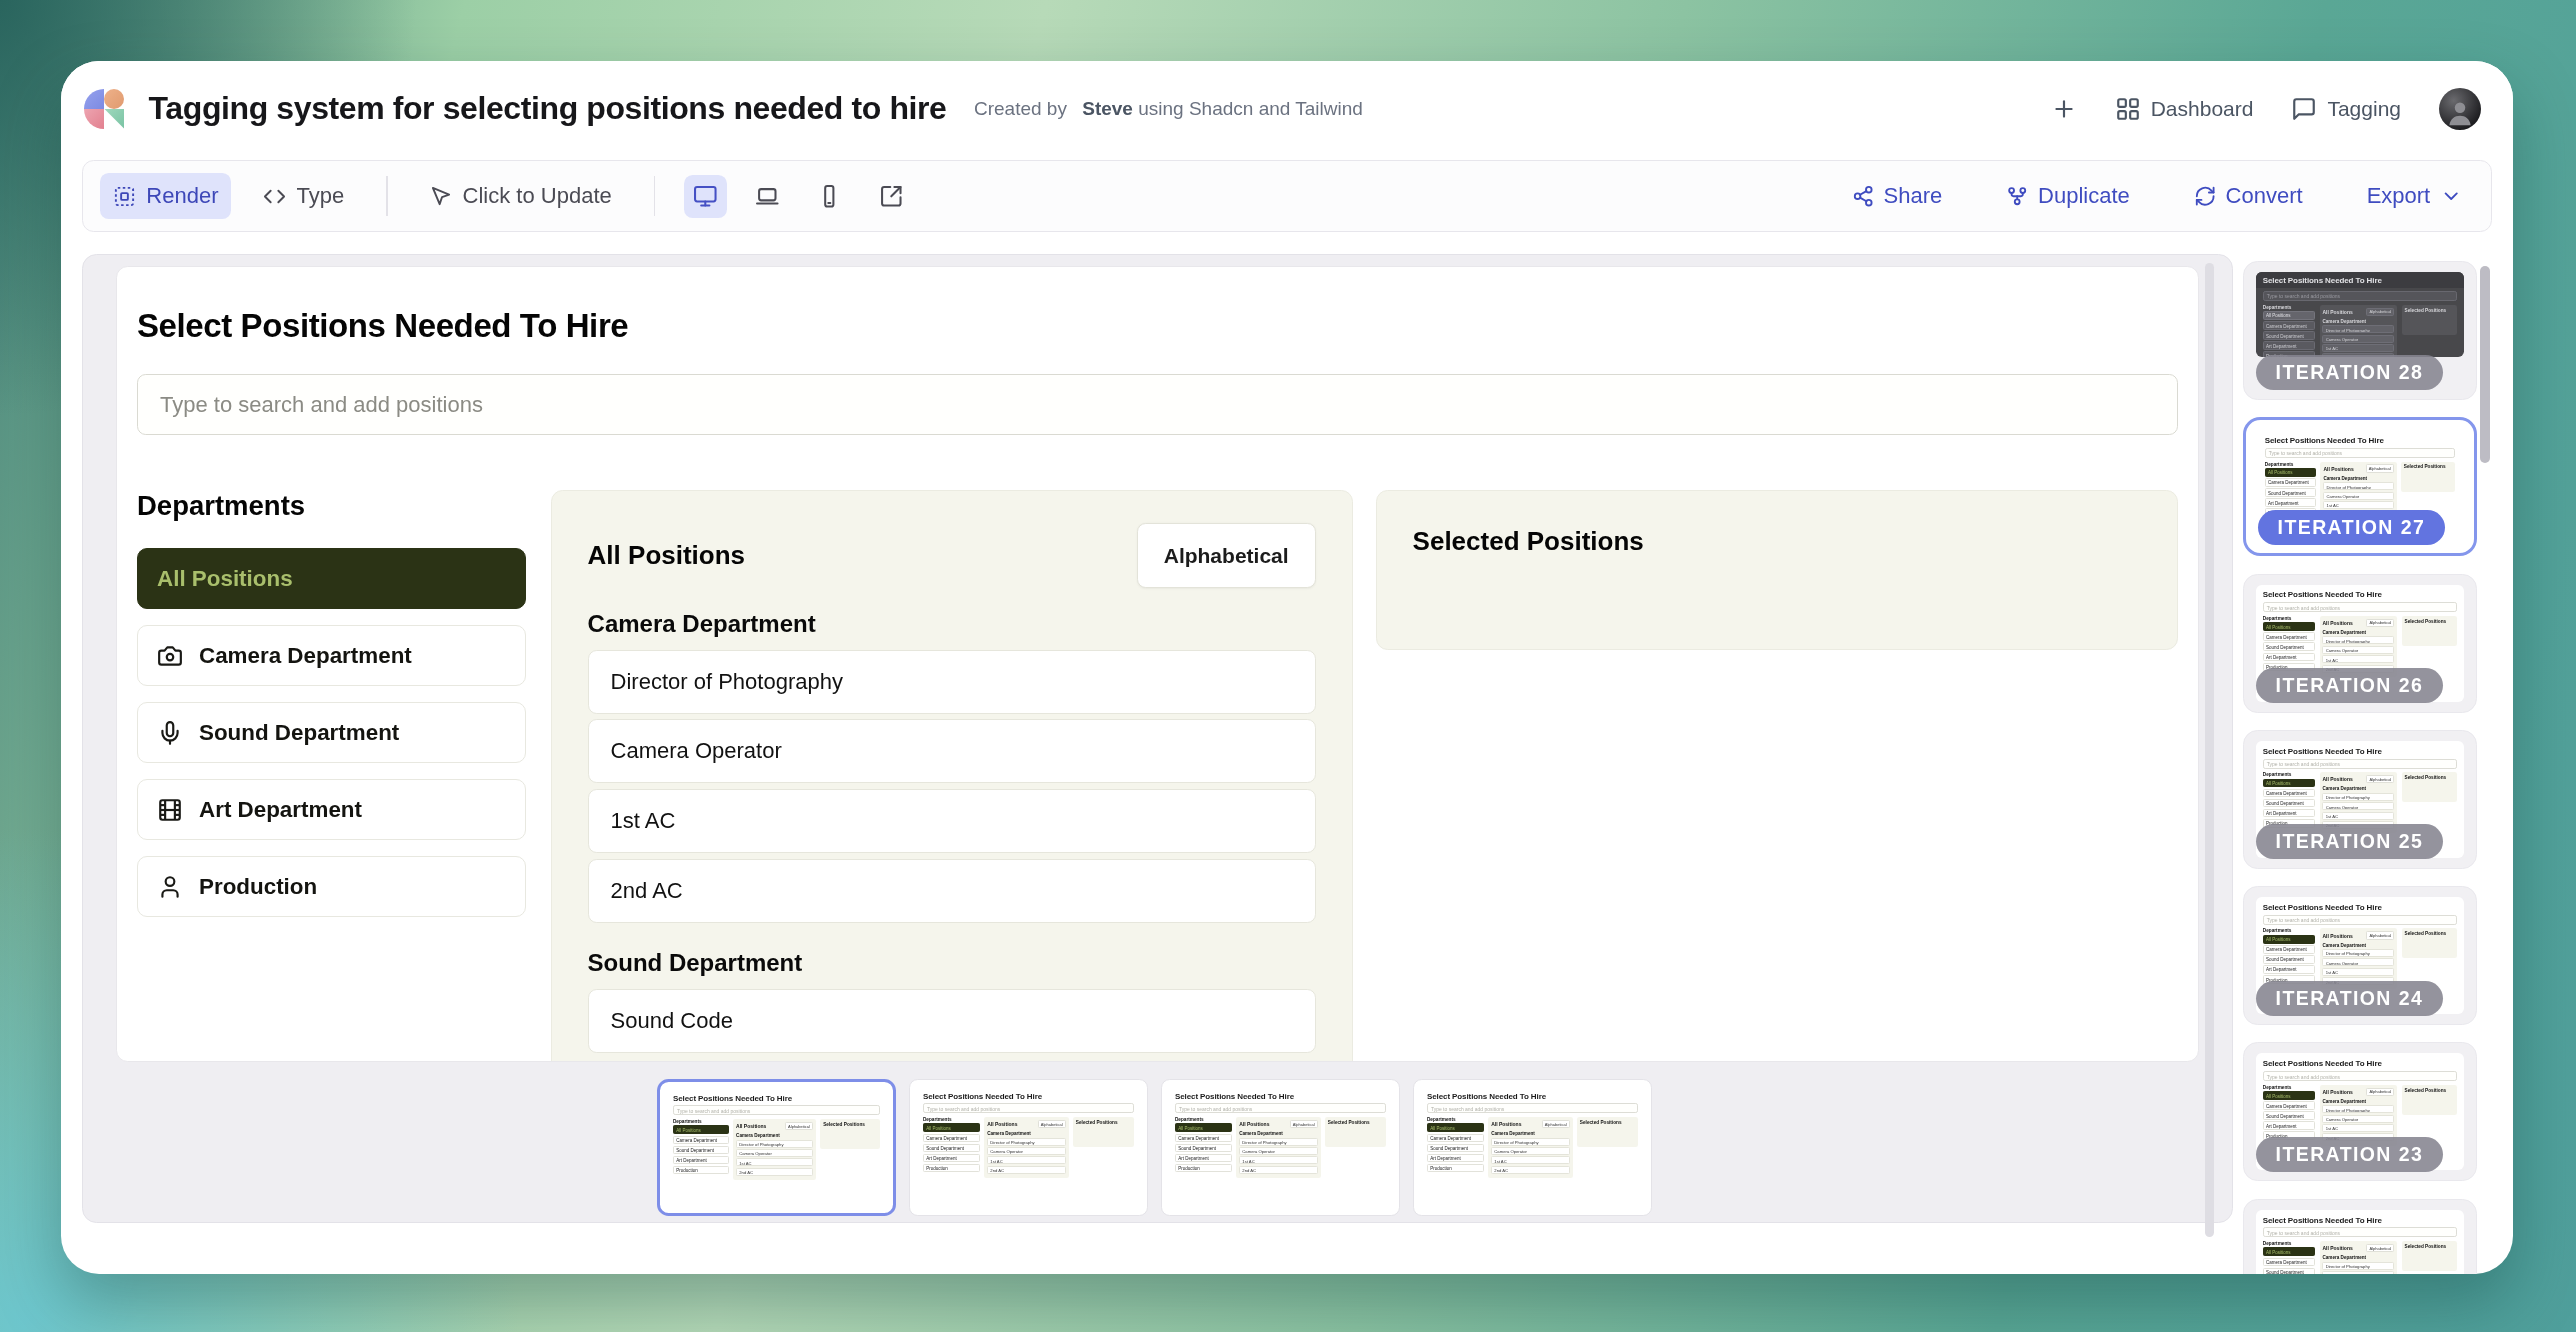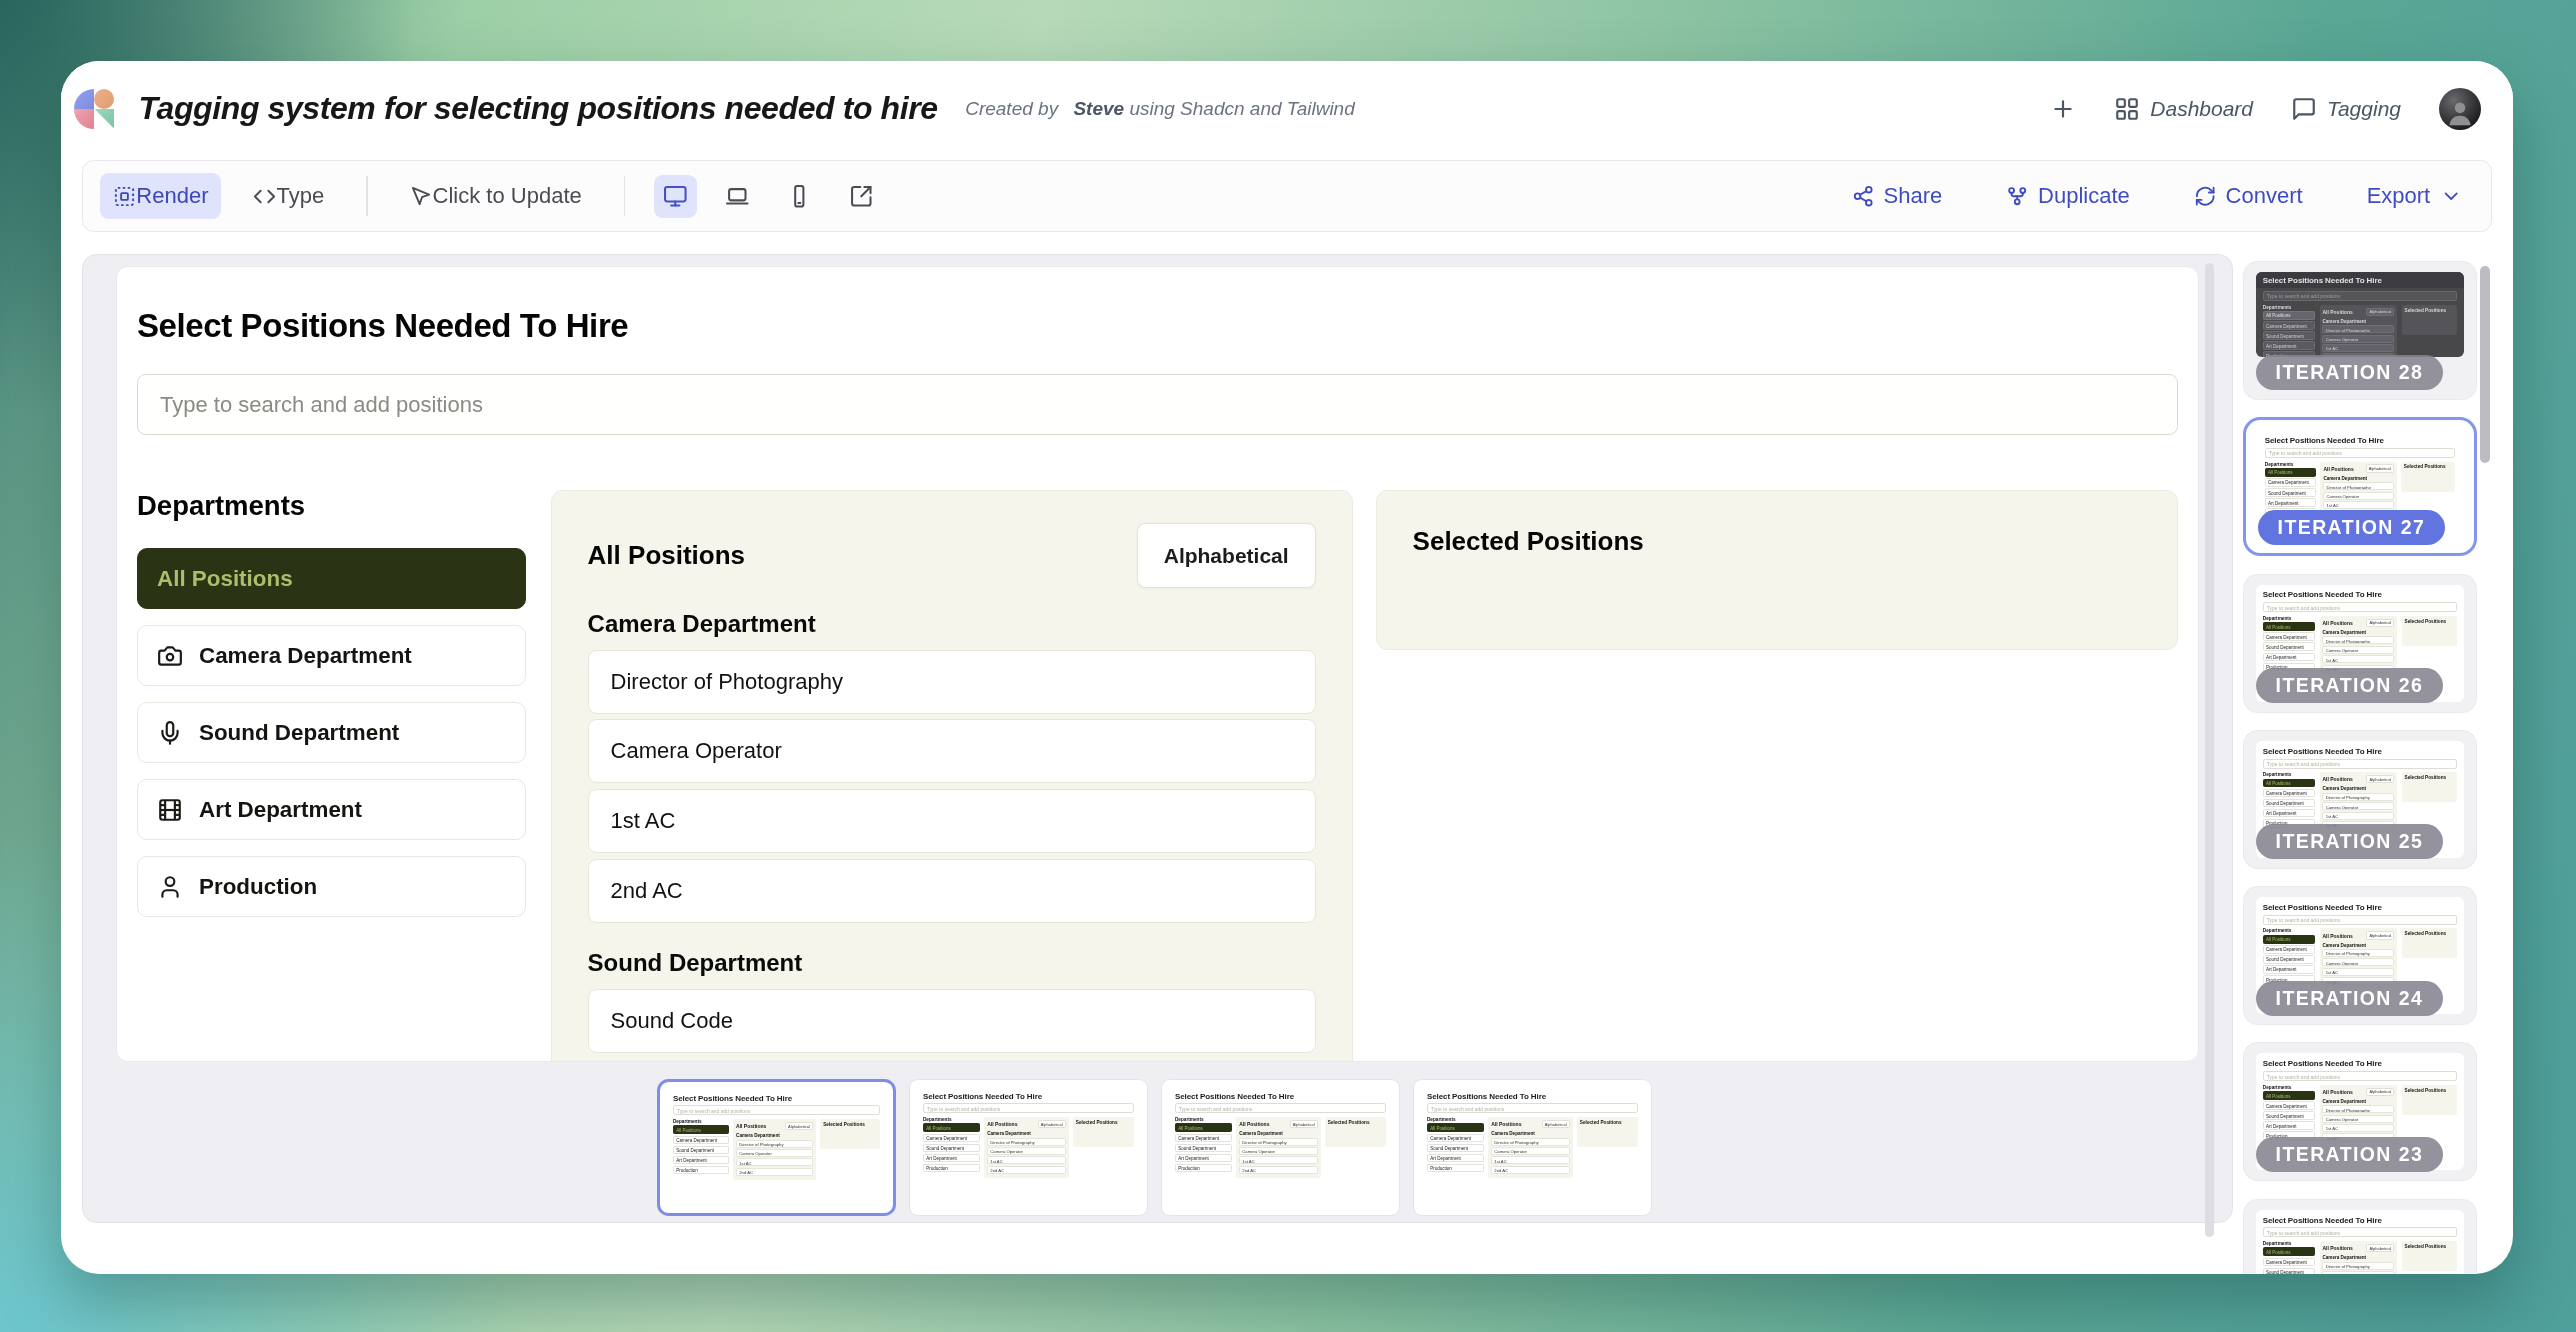--- a/index.html
+++ b/index.html
@@ -12,41 +12,41 @@
       linear-gradient(104deg, #47857b 0%, #9ccfa6 16%, #b7dab8 36%, #8cc3a2 58%, #5aa795 80%, #4f9f9c 100%);
     overflow:hidden;
   }
   .window {
     position:absolute; left:61px; top:61px; width:2452px; height:1213px;
     background:#ffffff; border-radius:38px; overflow:hidden;
     box-shadow:0 29px 65px rgba(10,60,60,.35);
   }
   
   .app-header { position:absolute; left:0; top:0; width:100%; height:95px;
-    display:flex; align-items:center; padding:0 32px 0 13px; background:#fff;font-style:italic; }
+    display:flex; align-items:center; padding:0 32px 0 23px; background:#fff; }
   .logo { width:40px; height:40px; display:grid; grid-template-columns:20px 20px; grid-template-rows:20px 20px; flex:none; cursor:pointer; }
   .logo .q1 { background:linear-gradient(135deg,#96a2ee,#7c8ae2); border-radius:100% 0 0 0; }
   .logo .q2 { background:linear-gradient(135deg,#eeb18a,#e09a6e); border-radius:50%; }
   .logo .q3 { background:linear-gradient(135deg,#eda4b0,#e2808f); border-radius:0 0 0 100%; }
   .logo .q4 { background:linear-gradient(135deg,#9fd8bd,#79c3a3); clip-path:polygon(0 0,100% 0,100% 100%); }
   .page-title { font-size:32px; font-weight:700; color:#17171a; letter-spacing:-0.4px; margin-left:24.6px; white-space:nowrap; }
   .created-by { margin-left:27.5px; font-size:19px; color:#6b7280; white-space:nowrap; }
   .created-by b { color:#4b5563; font-weight:700;margin-left:10px; }
   .header-right { margin-left:auto; display:flex; align-items:center; gap:38px; color:#4b5563; }
   .hbtn { display:flex; align-items:center; gap:10px; font-size:21px; color:#4b5563; cursor:pointer; }
   .hicon { width:26px; height:26px; }
   .avatar { width:42px; height:42px; border-radius:50%; flex:none; overflow:hidden; cursor:pointer;
     background:radial-gradient(circle at 35% 30%, #6a6a6e, #1d1d20 75%); position:relative; }
   .avatar svg { position:absolute; left:5.8px; top:7.2px; width:30px; height:33px; }
   
   .toolbar { position:absolute; left:21px; top:99px; width:2410px; height:72px;
     background:#fcfcfd; border:1.4px solid #e7e6ec; border-radius:11.6px;
     display:flex; align-items:center; padding:0 29px 0 17.3px; }
   .tb-left { display:flex; align-items:center; gap:19px; }
-  .tbtn { display:flex; align-items:center; font-size:22px; color:#4b4b54; cursor:pointer;
+  .tbtn { display:flex; align-items:center; gap:10px; font-size:22px; color:#4b4b54; cursor:pointer;
     height:46px; padding:0 13px; border-radius:8.7px; }
   .tbtn svg { width:23px; height:23px; }
   .tbtn.active { background:#dfe3fb; color:#3d47b8; }
   .tb-sep { width:1.4px; height:40px; background:#e3e2e8; margin:0 10px; }
   .dev { width:43px; height:43px; border-radius:8.7px; display:flex; align-items:center; justify-content:center; color:#4b4b54; cursor:pointer; }
   .dev svg { width:24.6px; height:24.6px; }
   .dev.active { background:#dfe3fb; color:#4550c4; }
   .tb-right { margin-left:auto; display:flex; align-items:center; gap:64px; }
   .link-btn { display:flex; align-items:center; gap:9.4px; font-size:22px; color:#3f4cc0; cursor:pointer; }
   .link-btn svg { width:22.4px; height:22.4px; }

